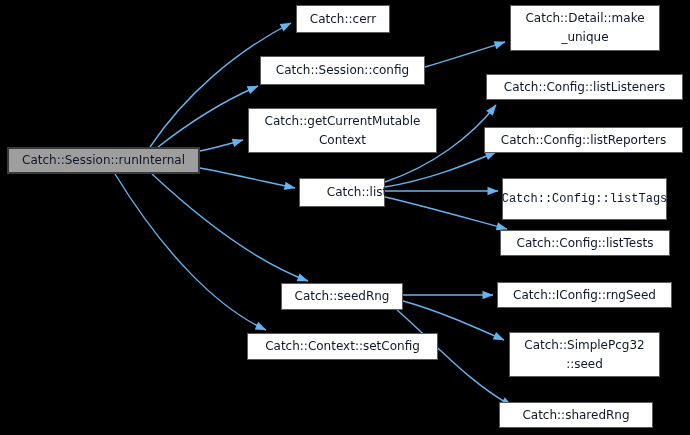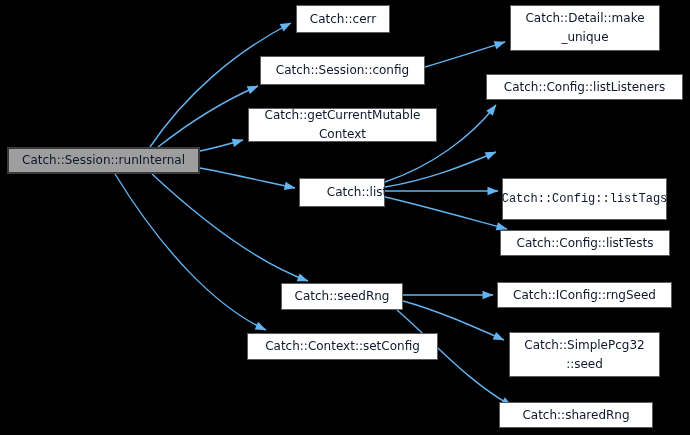--- a/index.html
+++ b/index.html
@@ -69,34 +69,35 @@
     <path class="edge" d="M 403,301 C 436,310 470,325 504,340" marker-end="url(#arrow)"></path>
     <path class="edge" d="M 397,310 C 434,342 468,382 512,406" marker-end="url(#arrow)"></path>
   </svg>
 
   <div class="node highlight" style="left:7px;   top:147px; width:193px; height:27px;">Catch::Session::runInternal</div>
 
   <div class="node" style="left:296px; top:5px;   width:94px;  height:28px;">Catch::cerr</div>
 
   <div class="node" style="left:260px; top:56px;  width:165px; height:29px;">Catch::Session::config</div>
 
-  <div class="node" style="left:248px; top:108px; width:189px; height:34px;">Catch::getCurrentMutable
+  <div class="node" style="left:248px; top:108px; width:189px; height:45px;">Catch::getCurrentMutable
 Context</div>
 
   <div class="node" style="left:299px; top:178px; width:86px;  height:29px;padding-left:30px;">Catch::list</div>
 
   <div class="node" style="left:281px; top:283px; width:122px; height:27px;">Catch::seedRng</div>
 
   <div class="node" style="left:247px; top:333px; width:191px; height:27px;">Catch::Context::setConfig</div>
 
   <div class="node" style="left:510px; top:5px;   width:150px; height:46px;">Catch::Detail::make
 _unique</div>
 
   <div class="node" style="left:486px; top:74px;  width:197px; height:26px;">Catch::Config::listListeners</div>
 
+  <div class="node" style="left:484px; top:127px; width:199px; height:26px;">Catch::Config::listReporters</div>
 
   <div class="node" style="left:502px; top:178px; width:165px; height:42px;font-family:Liberation Mono, monospace;">Catch::Config::listTags</div>
 
   <div class="node" style="left:500px; top:230px; width:170px; height:26px;">Catch::Config::listTests</div>
 
   <div class="node" style="left:497px; top:282px; width:175px; height:26px;">Catch::IConfig::rngSeed</div>
 
   <div class="node" style="left:509px; top:332px; width:151px; height:45px;">Catch::SimplePcg32
 ::seed</div>
 

